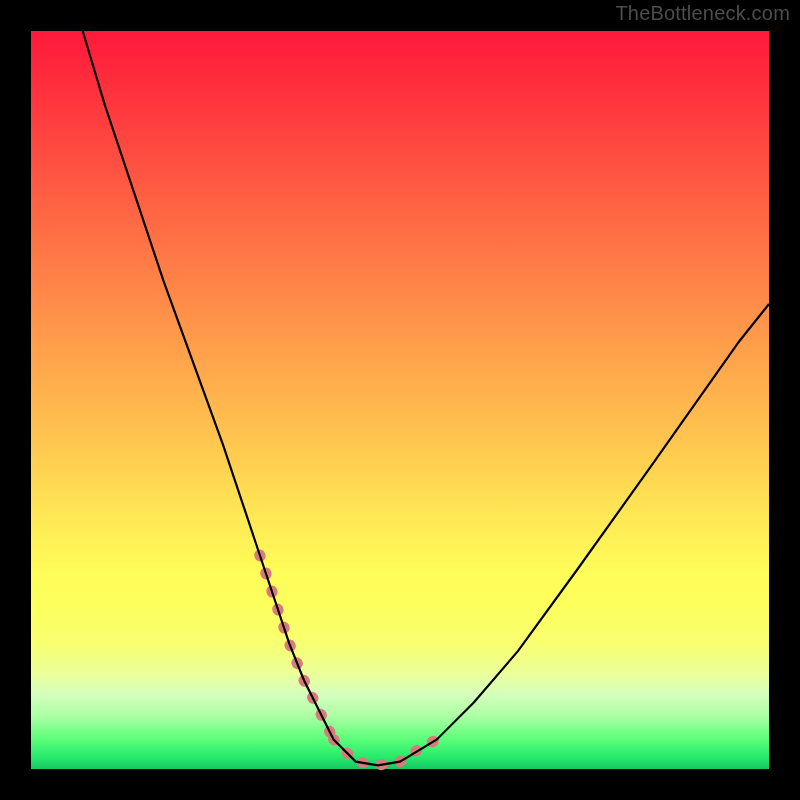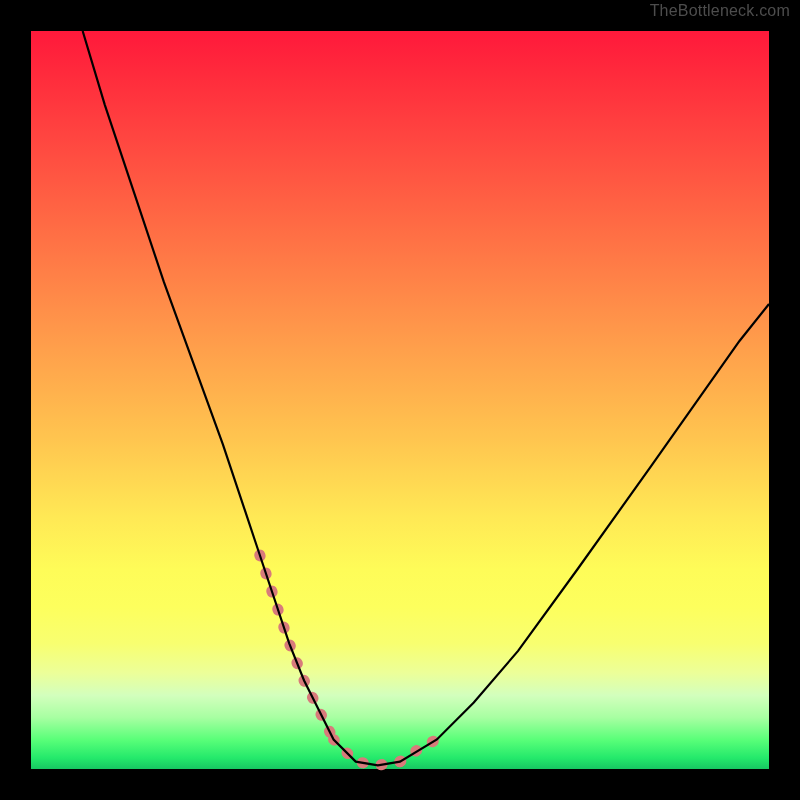--- a/index.html
+++ b/index.html
@@ -15,21 +15,21 @@
     position: relative;
     width: 800px;
     height: 800px;
     background: #000;
   }
   .watermark {
     position: absolute;
     top: 2px;
     right: 10px;
     color: #4d4d4d;
-    font-size: 16px;
+    font-size: 20px;
     font-weight: 400;
     letter-spacing: 0.2px;
     z-index: 10;
     font-family: Arial, Helvetica, sans-serif;
   }
   .plot {
     position: absolute;
     left: 31px;
     top: 31px;
     width: 738px;

